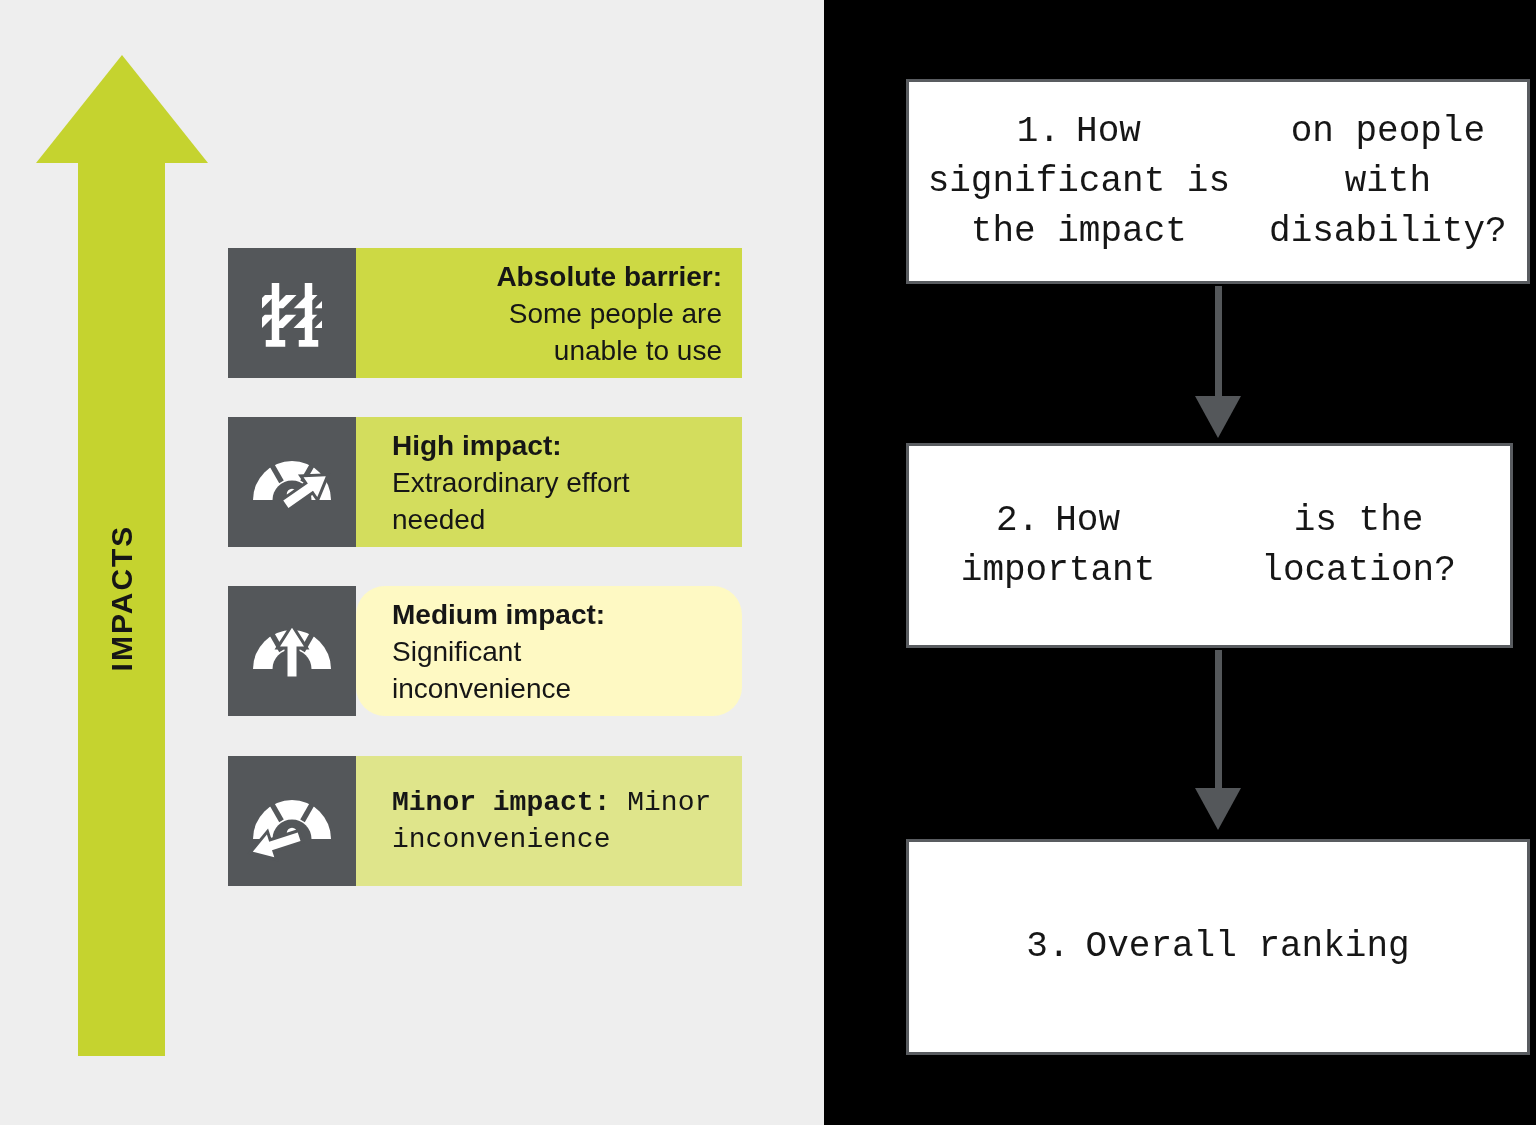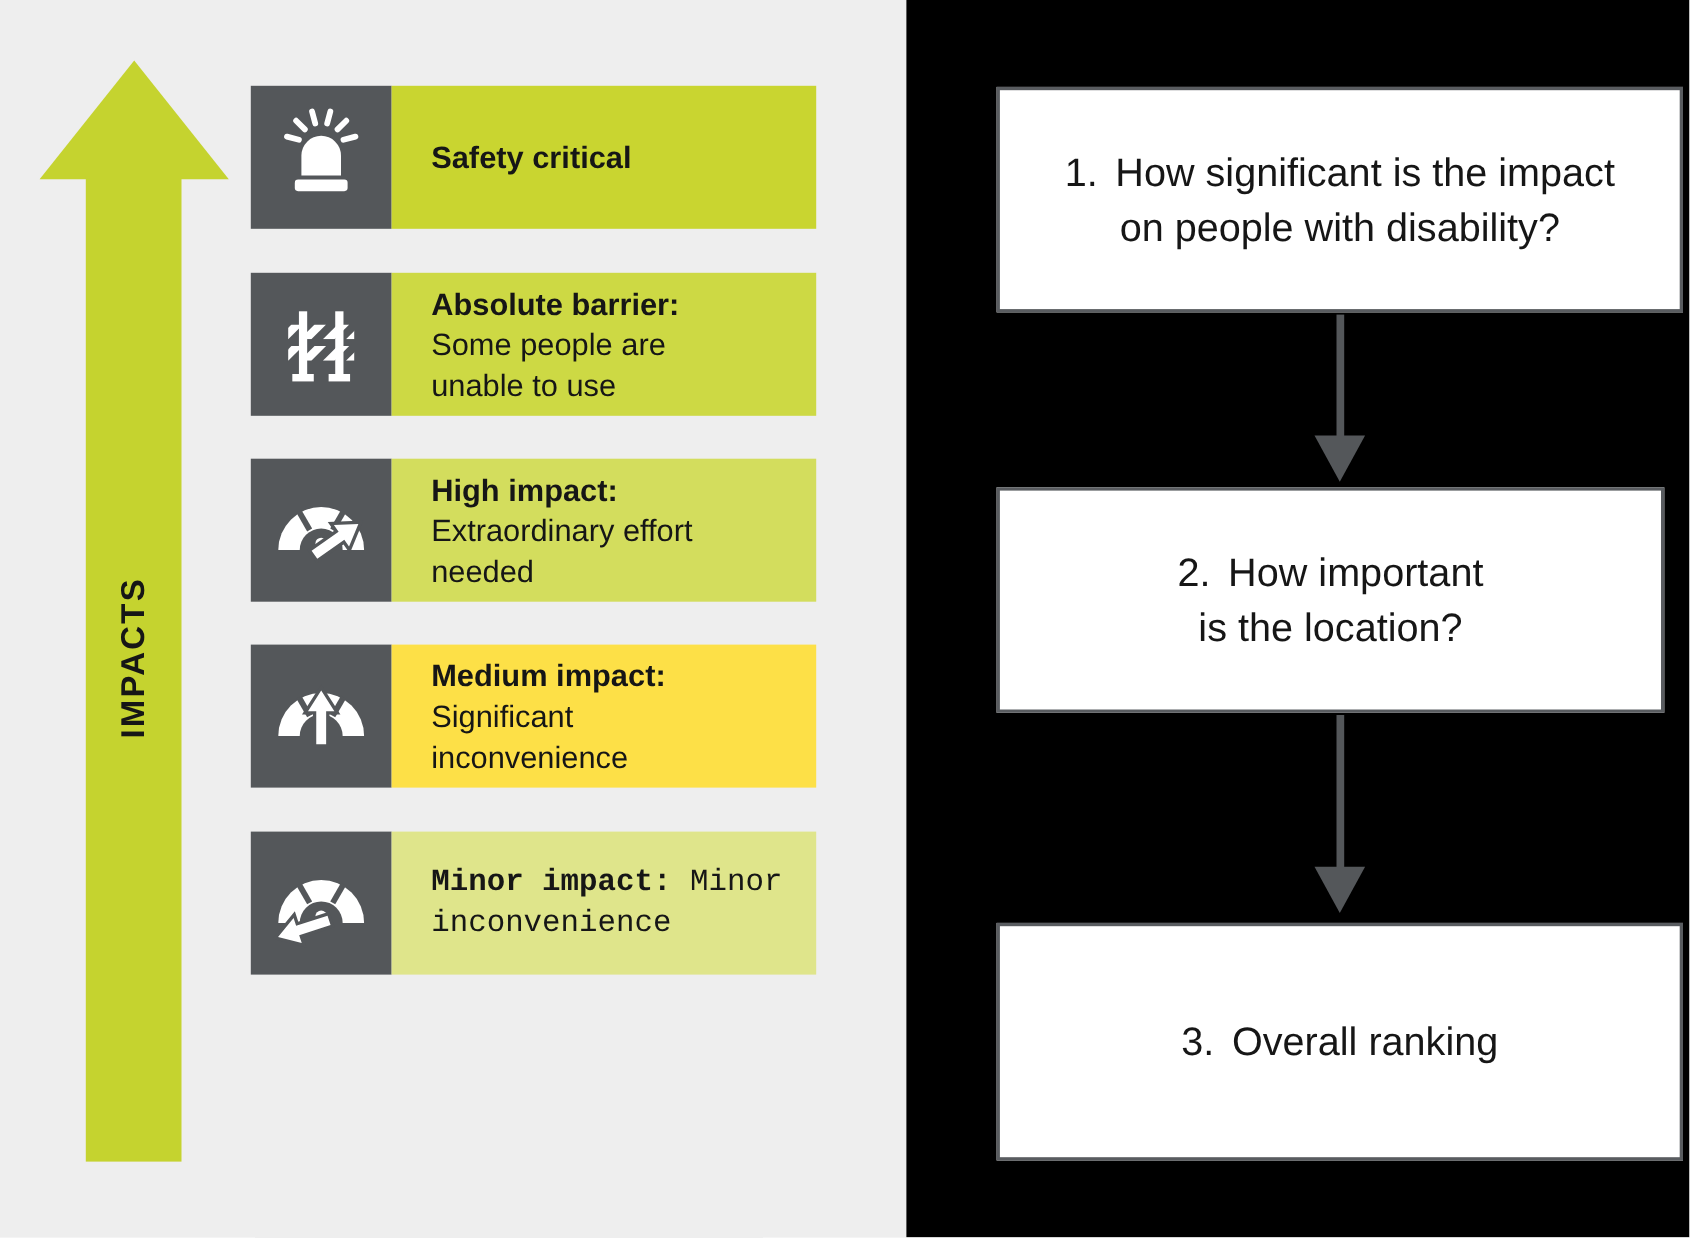--- a/index.html
+++ b/index.html
@@ -33,22 +33,22 @@
   .icon-box svg{width:96px;height:96px;color:var(--icon_box_gray);display:block;}
   .row-label{flex:1;padding:6px 20px 6px 36px;display:flex;flex-direction:column;justify-content:center;
     font-size:28px;line-height:37px;color:var(--text_black);}
   .row-label .b{font-weight:700;}
   .row-label .blk{display:block;white-space:pre-line;}
 
   
   .right-panel{position:absolute;left:824px;top:0;width:712px;height:1125px;background:var(--panel_black);}
 
   .step-box{position:absolute;background:var(--box_white);border:3px solid var(--box_border_gray);
-    display:flex;flex-direction:column;align-items:center;justify-content:center;
-    font-size:36px;line-height:50px;color:var(--text_black);text-align:center;}
+    display:flex;align-items:center;justify-content:center;
+    font-size:36px;line-height:50px;color:var(--text_black);text-align:center;font-family:Liberation Mono, monospace;}
   .step-box .num{margin-right:16px;}
   #step-1{left:906px;top:79px;width:624px;height:205px;}
   #step-2{left:906px;top:443px;width:607px;height:205px;}
   #step-3{left:906px;top:839px;width:624px;height:216px;}
 
   .conn-stem{position:absolute;width:7px;background:var(--connector_gray);}
   .conn-head{position:absolute;width:0;height:0;
     border-left:23px solid transparent;border-right:23px solid transparent;
     border-top:42px solid var(--connector_gray);}
   #stem-1{left:1215px;top:286px;height:112px;}
@@ -60,39 +60,20 @@
 <body>
 
 <div class="stage">
 
   <section class="left-panel">
 
     <div class="arrow-head"></div>
     <div class="arrow-shaft"></div>
     <div class="impacts-label">IMPACTS</div>
 
-    <div class="row" style="top:78px">
-      <div class="icon-box">
-        <svg viewBox="0 0 128 128">
-          <path d="M40 86 V62 a24 24 0 0 1 48 0 V86 Z" fill="#fff"></path>
-          <rect x="32" y="91" width="64" height="14" rx="4" fill="#fff"></rect>
-          <g stroke="#fff" stroke-width="7" stroke-linecap="round">
-            <line x1="91" y1="42.8" x2="105.5" y2="38.9"></line>
-            <line x1="83.8" y1="30.2" x2="94.4" y2="19.6"></line>
-            <line x1="71.2" y1="23" x2="75.1" y2="8.5"></line>
-            <line x1="56.8" y1="23" x2="52.9" y2="8.5"></line>
-            <line x1="44.2" y1="30.2" x2="33.6" y2="19.6"></line>
-            <line x1="37" y1="42.8" x2="22.5" y2="38.9"></line>
-          </g>
-        </svg>
-      </div>
-      <div class="row-label" style="background: rgb(201, 213, 48);">
-        <div><span class="b">Safety critical</span><span></span><span class="blk"></span></div>
-      </div>
-    </div>
 
     <div class="row" style="top:248px">
       <div class="icon-box">
         <svg viewBox="0 0 128 128">
           <defs>
             <clipPath id="railA">
                 <rect x="24" y="40" width="80" height="18"></rect>
               </clipPath>
             <clipPath id="railB">
                 <rect x="24" y="66" width="80" height="18"></rect>
@@ -109,21 +90,21 @@
             <polygon points="94,58 112,40 126,40 108,58"></polygon>
           </g>
           <g clip-path="url(#railB)" fill="#fff">
             <polygon points="10,84 28,66 42,66 24,84"></polygon>
             <polygon points="38,84 56,66 70,66 52,84"></polygon>
             <polygon points="66,84 84,66 98,66 80,84"></polygon>
             <polygon points="94,84 112,66 126,66 108,84"></polygon>
           </g>
         </svg>
       </div>
-      <div class="row-label" style="background: rgb(205, 217, 68);">
+      <div class="row-label" style="background: rgb(205, 217, 68); text-align: right;">
         <div><span class="b">Absolute barrier:</span><span></span><span class="blk">Some people are
 unable to use</span></div>
       </div>
     </div>
 
     <div class="row" style="top:417px">
       <div class="icon-box">
         <svg viewBox="0 0 128 128">
           <path d="M12 88 A52 52 0 0 1 116 88 Z" fill="#fff"></path>
           <g stroke="currentColor" stroke-width="7">
@@ -147,21 +128,21 @@
           <path d="M12 88 A52 52 0 0 1 116 88 Z" fill="#fff"></path>
           <g stroke="currentColor" stroke-width="7">
             <line x1="78" y1="63.8" x2="91" y2="41.2"></line>
             <line x1="50" y1="63.8" x2="37" y2="41.2"></line>
           </g>
           <path d="M38 88 A26 26 0 0 1 90 88 Z" fill="currentColor"></path>
           <circle cx="64" cy="80" r="7" fill="#fff"></circle>
           <path d="M-6 10 L-6 -30 L-16 -30 L0 -55 L16 -30 L6 -30 L6 10 Z" fill="#fff" stroke="currentColor" stroke-width="8" paint-order="stroke" transform="translate(64,88)"></path>
         </svg>
       </div>
-      <div class="row-label" style="background: #fde047;">
+      <div class="row-label" style="background: #fef9c3; border-radius: 29px;">
         <div><span class="b">Medium impact:</span><span></span><span class="blk">Significant
 inconvenience</span></div>
       </div>
     </div>
 
     <div class="row" style="top:756px">
       <div class="icon-box">
         <svg viewBox="0 0 128 128">
           <path d="M12 88 A52 52 0 0 1 116 88 Z" fill="#fff"></path>
           <g stroke="currentColor" stroke-width="7">

